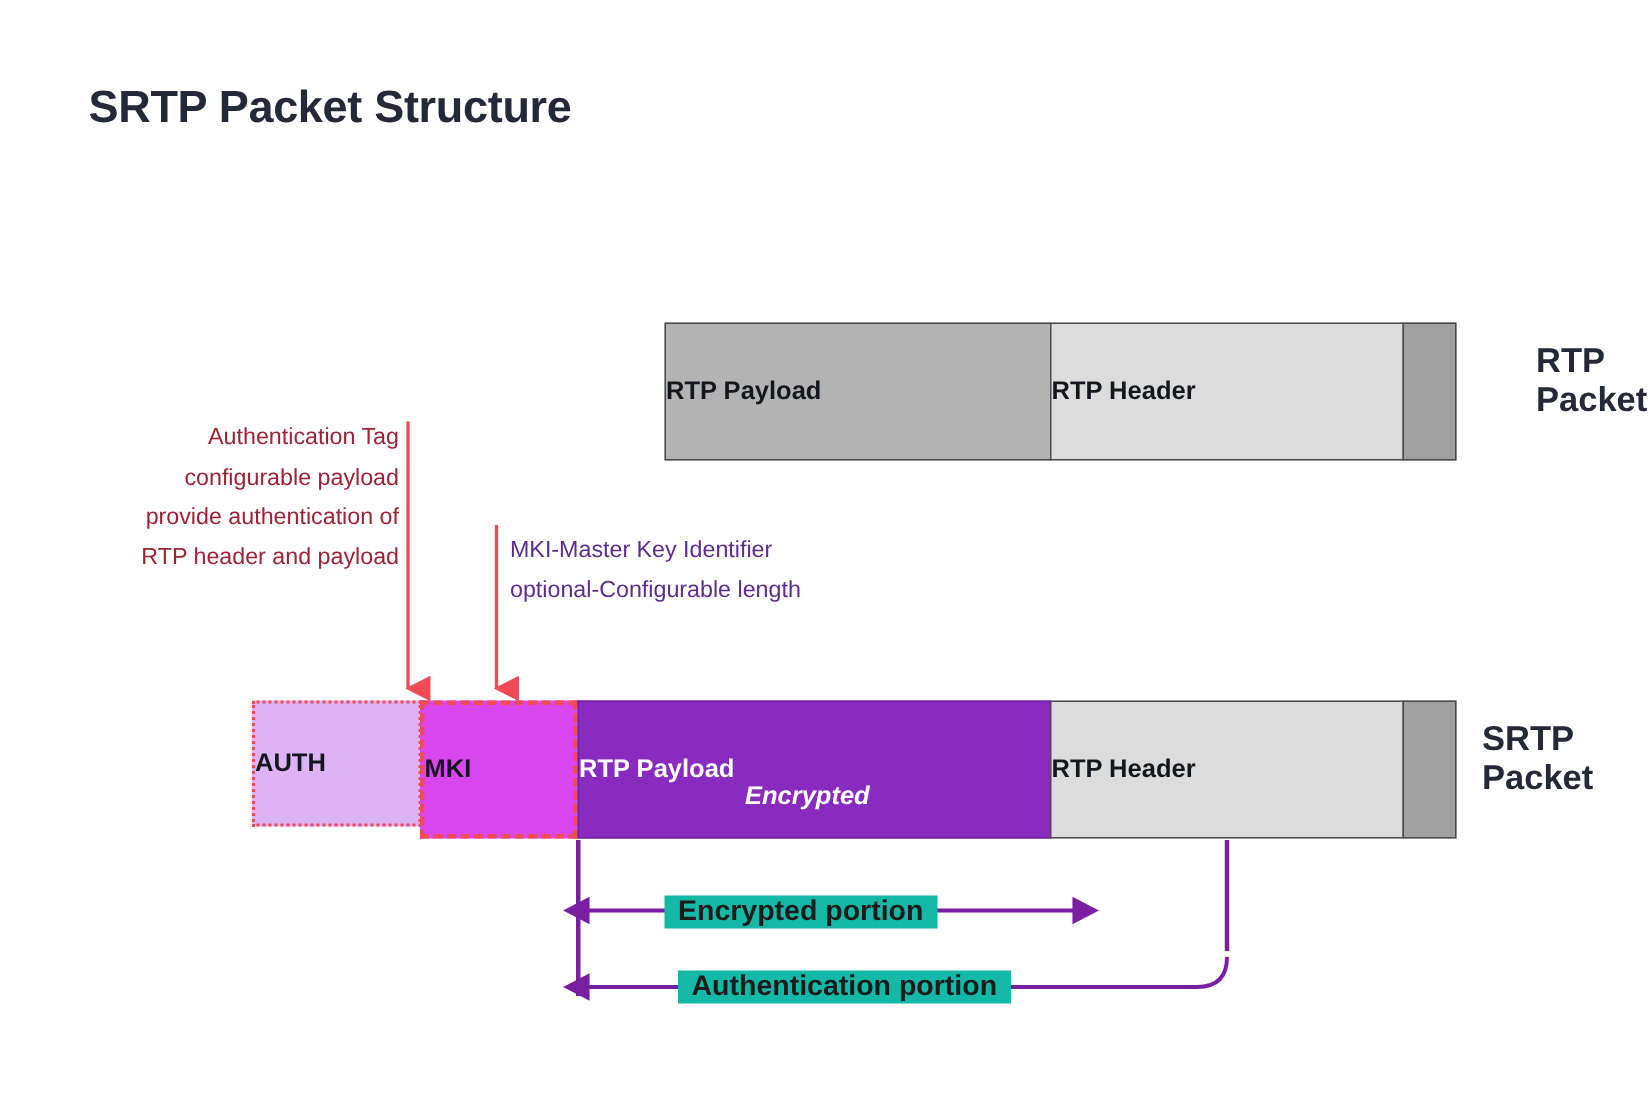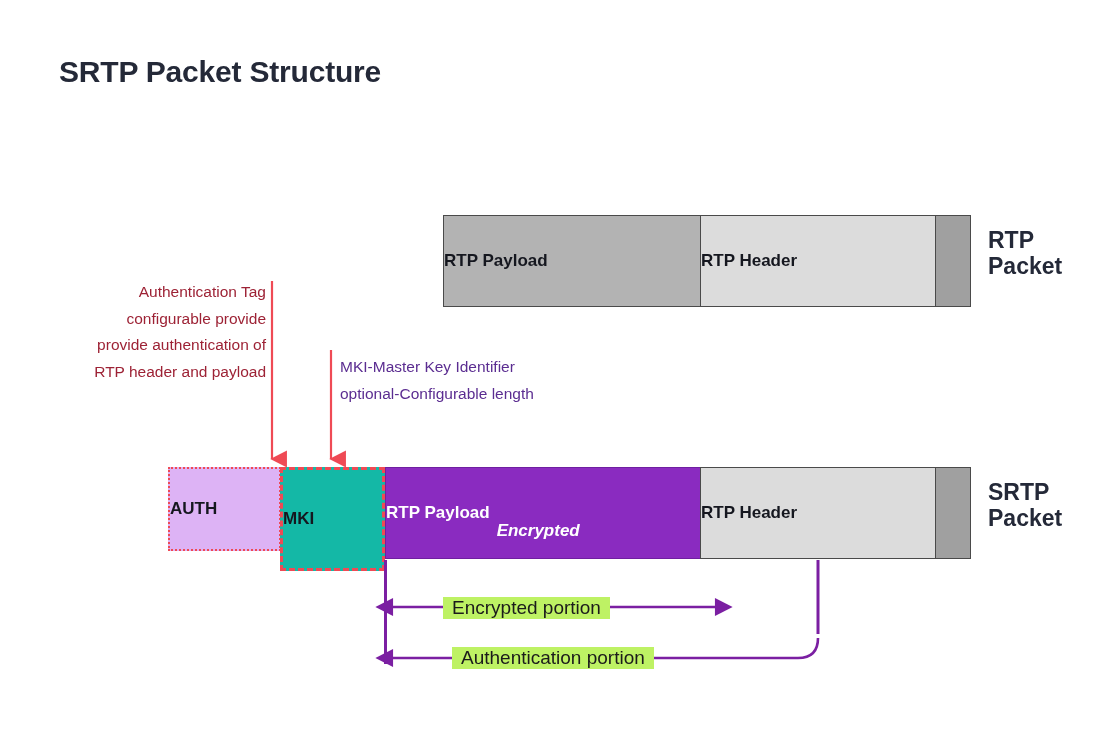--- a/index.html
+++ b/index.html
@@ -39,22 +39,22 @@
     left:935px;top:215px;width:36px;height:92px;
     background:#a0a0a0;border:1.5px solid #4a4a4a;
   }
 
   
   .auth-blk{
     left:168px;top:467px;width:113px;height:84px;
     background:#ddb3f5;border:2px dotted #ef4a55;
   }
   .mki-blk{
-    left:280px;top:467px;width:105px;height:104px;
-    background:#14b8a6;border:3px dashed #ef4a55;
+    left:280px;top:467px;width:105px;height:92px;
+    background:#d946ef;border:3px dashed #ef4a55;
   }
   .srtp-payload{
     left:385px;top:467px;width:316px;height:92px;
     background:#8a2bc0;border:1.5px solid #6f1fa0;
     color:#ffffff;
   }
   .srtp-payload .ital{font-style:italic;margin-left:7px;margin-top:35px;}
   .srtp-header{
     left:700px;top:467px;width:236px;height:92px;
     background:#dcdcdc;border:1.5px solid #4a4a4a;
@@ -62,42 +62,42 @@
   .srtp-cap{
     left:935px;top:467px;width:36px;height:92px;
     background:#a0a0a0;border:1.5px solid #4a4a4a;
   }
 
   
   .side-label{
     position:absolute;font-size:23px;font-weight:bold;
     color:#242938;line-height:1.12;
   }
-  #rtp-side-label{left:988px;top:228px;}
+  #rtp-side-label{left:1024px;top:228px;}
   #srtp-side-label{left:988px;top:480px;}
 
   
   #auth-annotation{
     position:absolute;left:0px;top:279px;width:266px;
     text-align:right;font-size:15.5px;line-height:1.72;
     color:#9d2235;
   }
   #mki-annotation{
     position:absolute;left:340px;top:354px;width:330px;
     text-align:left;font-size:15.5px;line-height:1.72;
     color:#5b2d91;
   }
 
   
   svg.overlay{position:absolute;left:0;top:0;width:1100px;height:737px;
     pointer-events:none;overflow:visible;}
 
   .arrow-label{
     position:absolute;font-size:19px;color:#1b1b1b;
-    background:#bef264;padding:0 9px;white-space:nowrap;
+    background:#14b8a6;padding:0 9px;white-space:nowrap;font-weight:bold;
   }
   #encrypted-portion-label{left:443px;top:597px;}
   #authentication-portion-label{left:452px;top:647px;}
 </style>
 </head>
 <body>
 
 <div class="canvas">
 
   <div id="page-title">SRTP Packet Structure</div>
@@ -110,21 +110,21 @@
   </div>
   <div class="blk rtp-cap"></div>
 
   <div class="side-label" id="rtp-side-label">
     <div>RTP</div>
     <div>Packet</div>
   </div>
 
   <div id="auth-annotation">
     <div>Authentication Tag</div>
-    <div>configurable provide</div>
+    <div>configurable payload</div>
     <div>provide authentication of</div>
     <div>RTP header and payload</div>
   </div>
 
   <div id="mki-annotation">
     <div>MKI-Master Key Identifier</div>
     <div>optional-Configurable length</div>
   </div>
 
   <div class="blk auth-blk">

